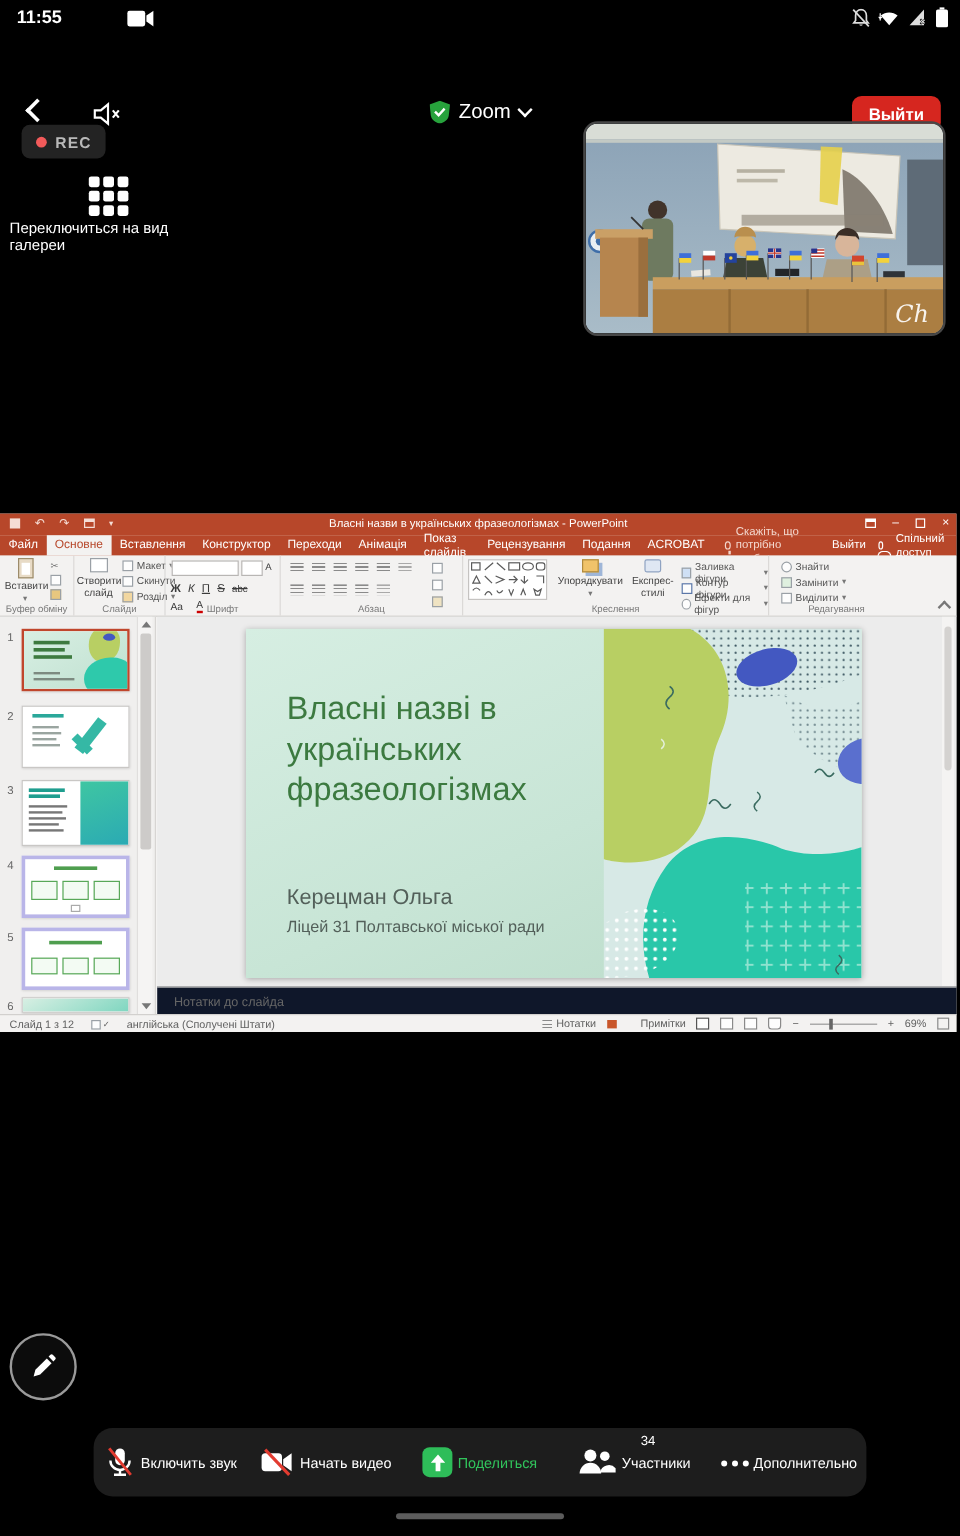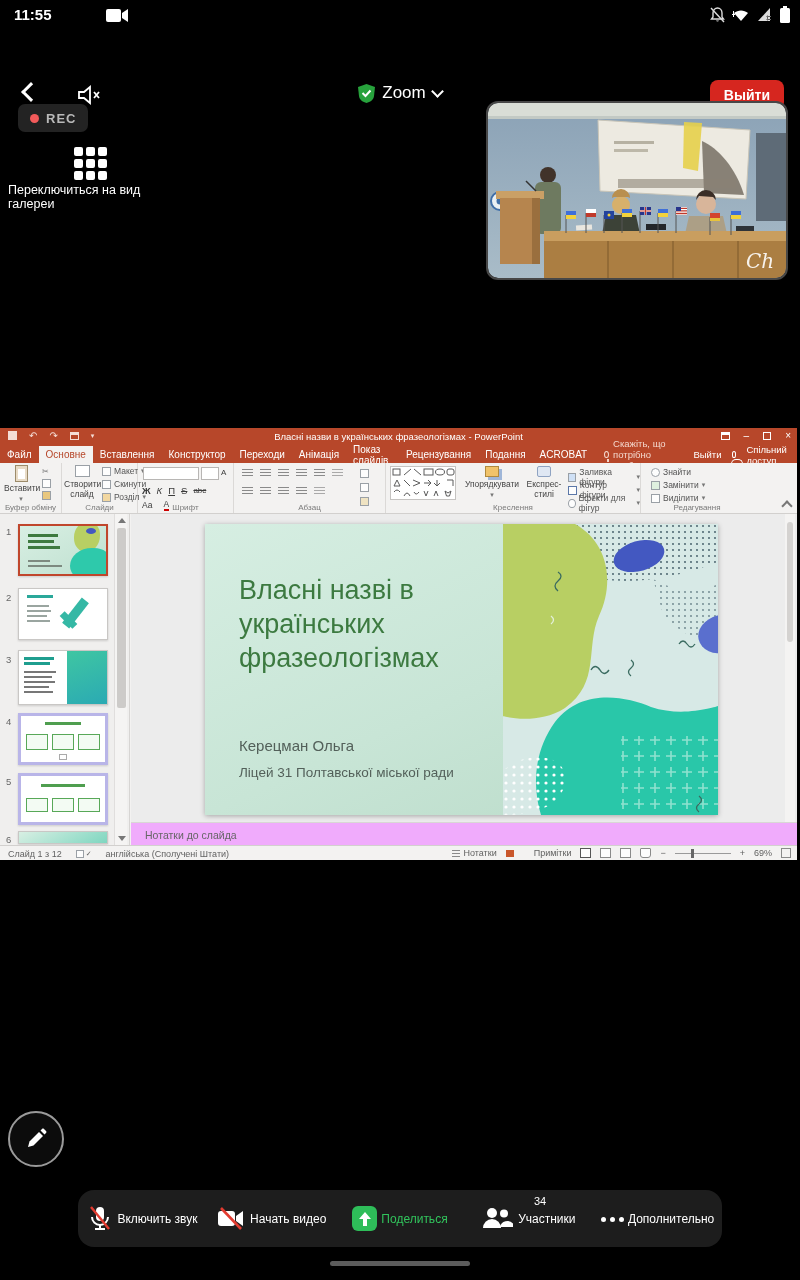--- a/index.html
+++ b/index.html
@@ -76,27 +76,27 @@
   .thumb.sel { border:2px solid #c0462c; }
   .tscroll { position:absolute; right:2px; top:0; width:13px; height:331px; background:#f5f4f3; border-left:1px solid #e0dedd; }
   .tscroll .tri-up { position:absolute; left:3px; top:4px; width:0; height:0; border-left:4px solid transparent; border-right:4px solid transparent; border-bottom:5px solid #777; }
   .tscroll .tri-dn { position:absolute; left:3px; bottom:4px; width:0; height:0; border-left:4px solid transparent; border-right:4px solid transparent; border-top:5px solid #777; }
   .tscroll .tthumb { position:absolute; left:2px; top:14px; width:9px; height:180px; background:#cdcbc9; border-radius:2px; }
 
   
   .canvas { left:131px; top:86px; width:666px; height:308px; background:#ececec; }
   .slide { position:absolute; left:74px; top:10px; width:513px; height:291px; background:linear-gradient(155deg,#d6eee2 0%,#c8e5d6 55%,#badbc9 100%); box-shadow:0 1px 5px rgba(0,0,0,.3); }
   .slide-title { position:absolute; left:34px; top:50px; width:310px; font-size:27px; line-height:1.25; color:#3c7a40; }
-  .slide-author { position:absolute; left:34px; top:213px; font-size:15px; color:#53605a; }
+  .slide-author { position:absolute; left:34px; top:213px; font-size:18px; color:#53605a; }
   .slide-inst { position:absolute; left:34px; top:241px; font-size:13.5px; color:#53605a; }
   .canvas-scroll { position:absolute; right:2px; top:0; width:10px; height:308px; background:#f4f3f2; }
   .canvas-scroll i { position:absolute; left:2px; top:8px; width:6px; height:120px; background:#d4d2d0; border-radius:3px; }
 
   
-  .notesbar { left:131px; top:394px; width:666px; height:23px; background:#f0abfc; border-top:1px solid #d9d7d5; }
+  .notesbar { left:131px; top:394px; width:666px; height:23px; background:#0f172a; border-top:1px solid #d9d7d5; }
   .notes-text { position:absolute; left:14px; top:6px; font-size:10.5px; color:#666; }
   .ppt-status { left:0; top:417px; width:797px; height:15px; background:#f3f2f1; border-top:1px solid #d2d0ce; color:#616161; font-size:9px; }
   .ps-left { position:absolute; left:8px; top:3px; display:flex; gap:14px; align-items:center; }
   .ps-right { position:absolute; right:6px; top:2px; display:flex; gap:9px; align-items:center; }
   .view-ico { width:11px; height:10px; border:1px solid #8a8a8a; background:#fdfdfd; }
   .zoom-track { width:56px; height:1px; background:#9a9a9a; position:relative; }
   .zoom-thumbk { position:absolute; left:16px; top:-4px; width:3px; height:9px; background:#666; }
   .fit-ico { width:10px; height:10px; border:1px solid #8a8a8a; position:relative; }
 
   

